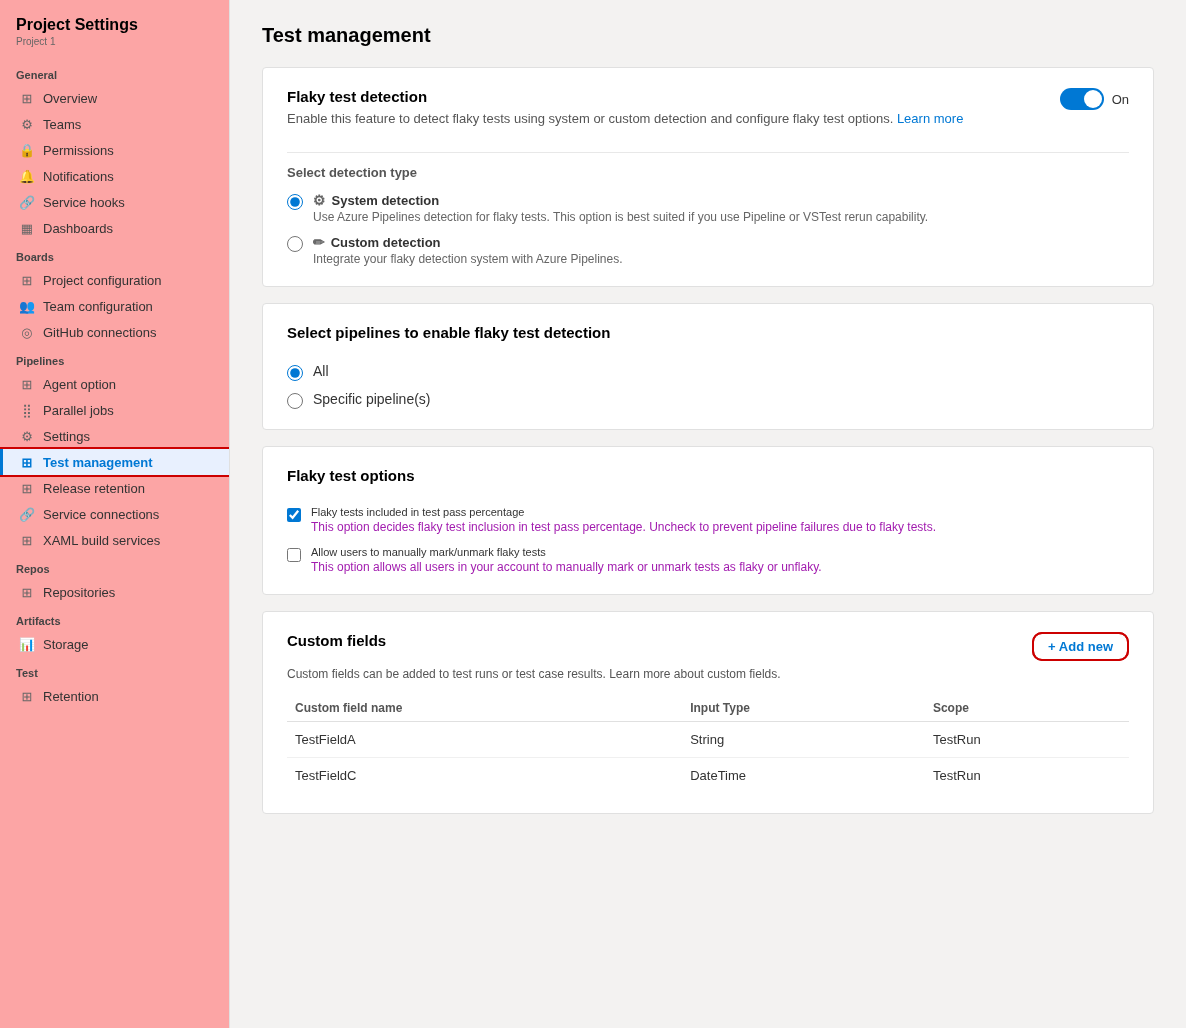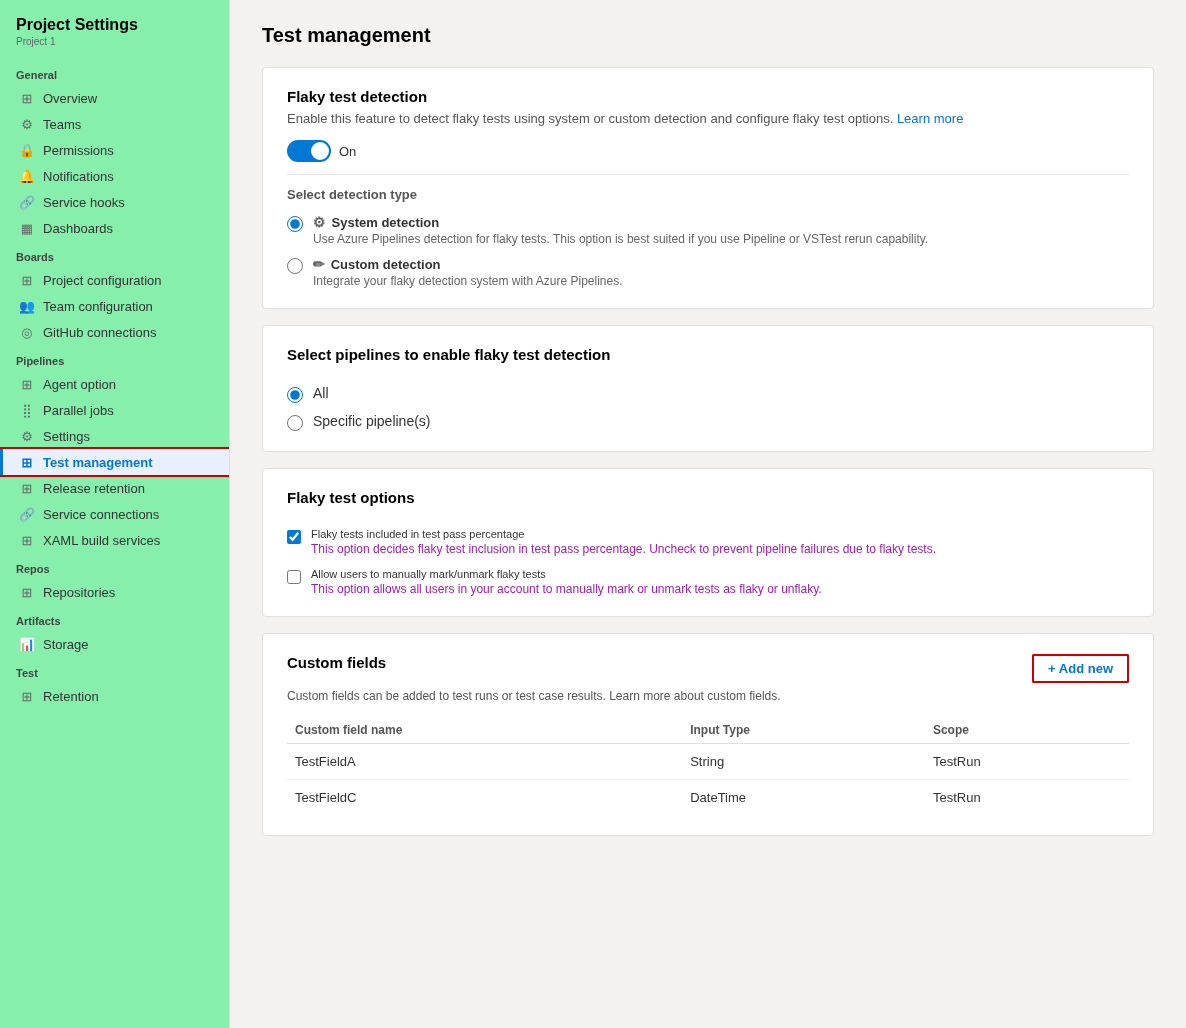--- a/index.html
+++ b/index.html
@@ -2,21 +2,21 @@
 <html><head>
   <meta charset="utf-8">
   <style>
     * { box-sizing: border-box; margin: 0; padding: 0; }
     body { font-family: 'Segoe UI', Tahoma, Geneva, Verdana, sans-serif; font-size: 14px; color: #333; background: #f3f2f1; display: flex; height: 100vh; overflow: hidden; }
 
     
     .sidebar {
       width: 230px;
       min-width: 230px;
-      background: #86efac;
+      background: #fca5a5;
       border-right: 1px solid #e0e0e0;
       overflow-y: auto;
       padding: 16px 0;
       height: 100vh;
     }
     .sidebar-title {
       font-size: 16px;
       font-weight: 700;
       color: #000;
       padding: 0 16px 2px 16px;
@@ -101,21 +101,20 @@
       margin-bottom: 14px;
     }
     .card-desc a, .learn-more {
       color: #0078d4;
       text-decoration: none;
     }
     .card-header-row {
       display: flex;
       justify-content: space-between;
       align-items: flex-start;
-      flex-direction: column;
     }
 
     
     .toggle-wrap {
       display: flex;
       align-items: center;
       gap: 8px;
     }
     .toggle {
       width: 44px;
@@ -177,21 +176,21 @@
       align-items: flex-start;
       margin-bottom: 6px;
     }
     .add-new-btn {
       border: 2px solid #c00;
       color: #0078d4;
       background: #fff;
       padding: 5px 14px;
       font-size: 13px;
       cursor: pointer;
-      border-radius: 2px;
+      border-radius: 10px;
       font-weight: 600;
     }
     .cf-desc {
       font-size: 12px;
       color: #555;
       margin-bottom: 14px;
     }
     .cf-table {
       width: 100%;
       border-collapse: collapse;

